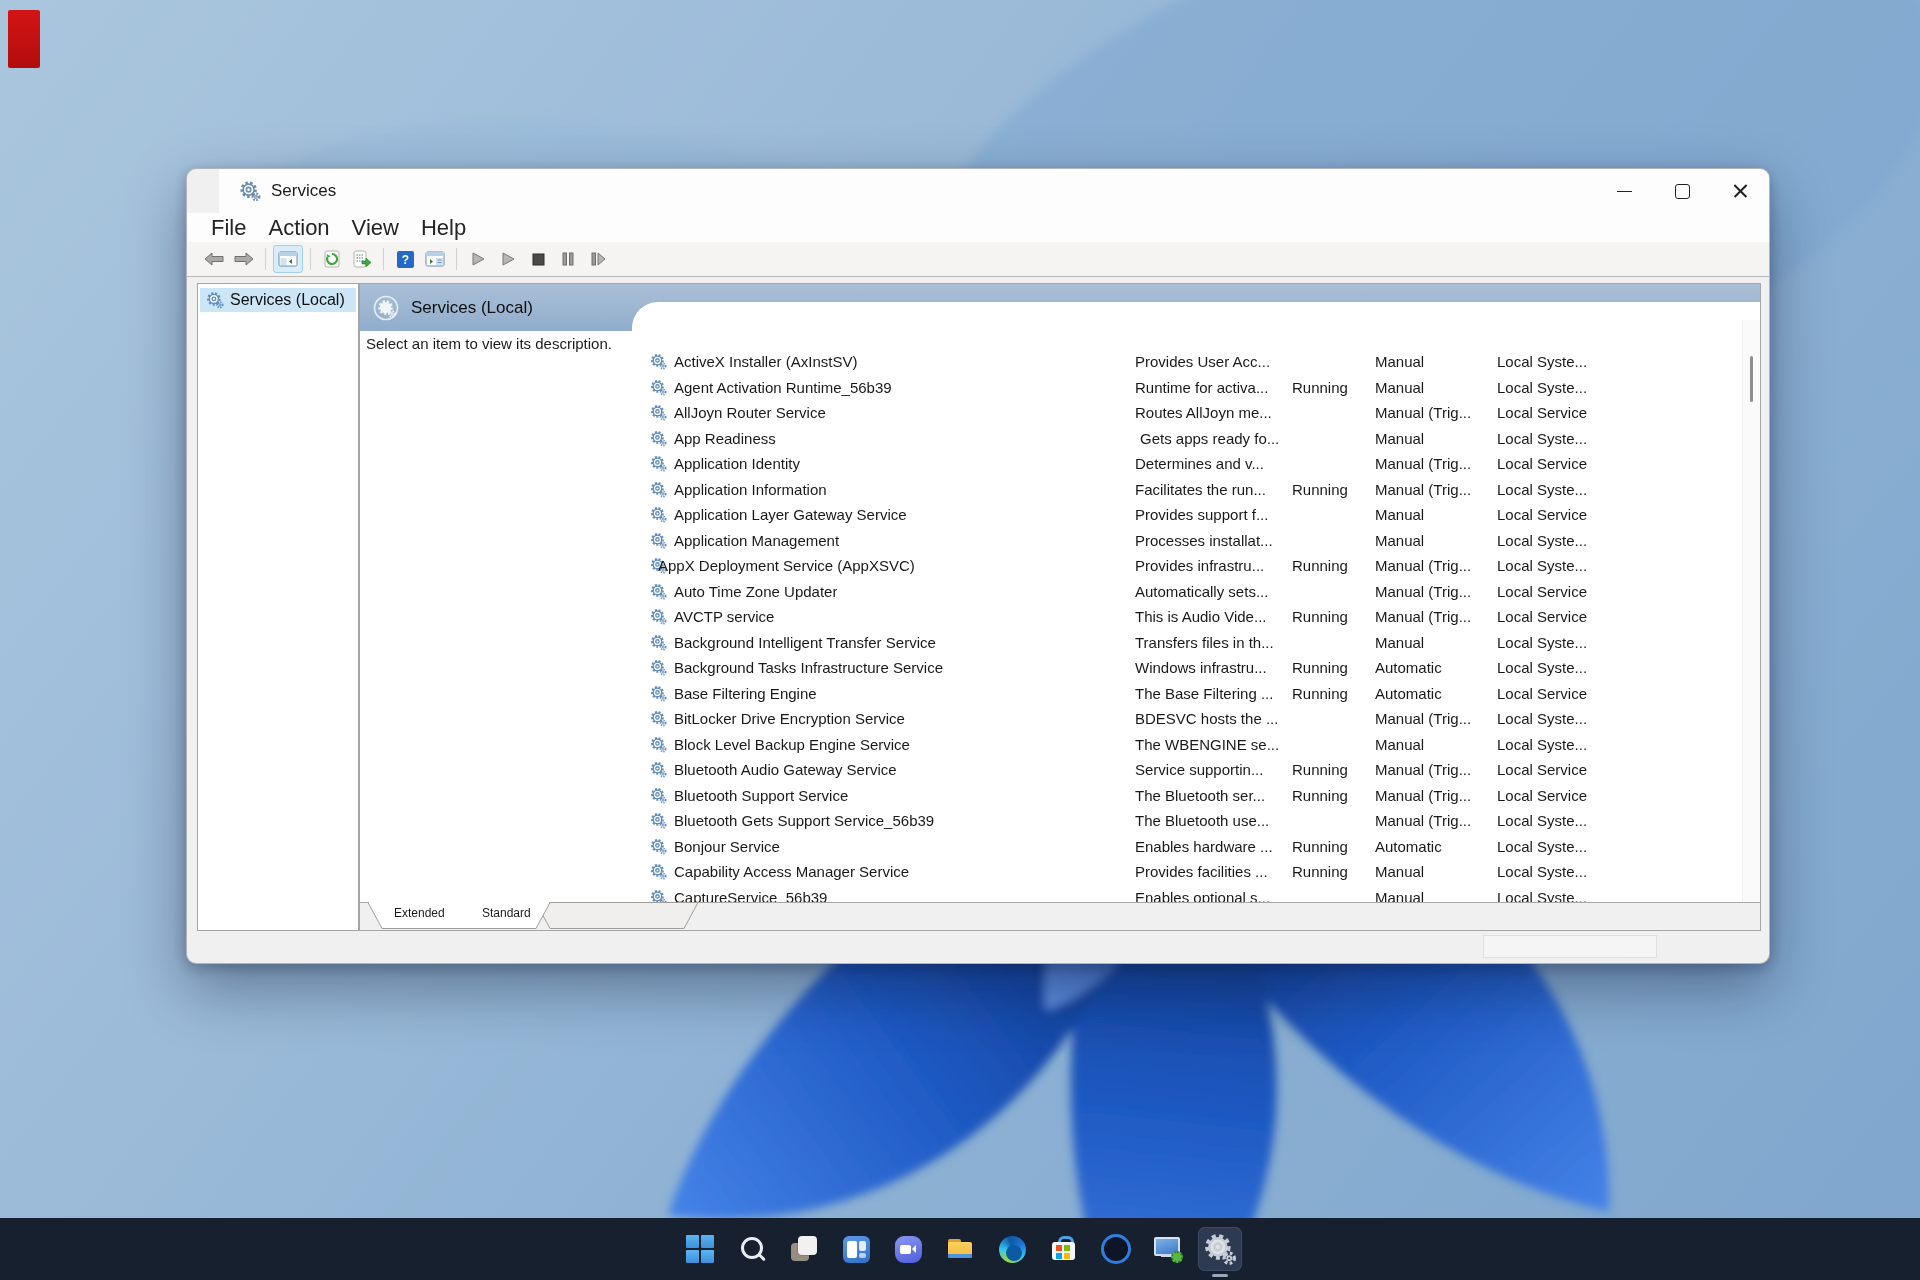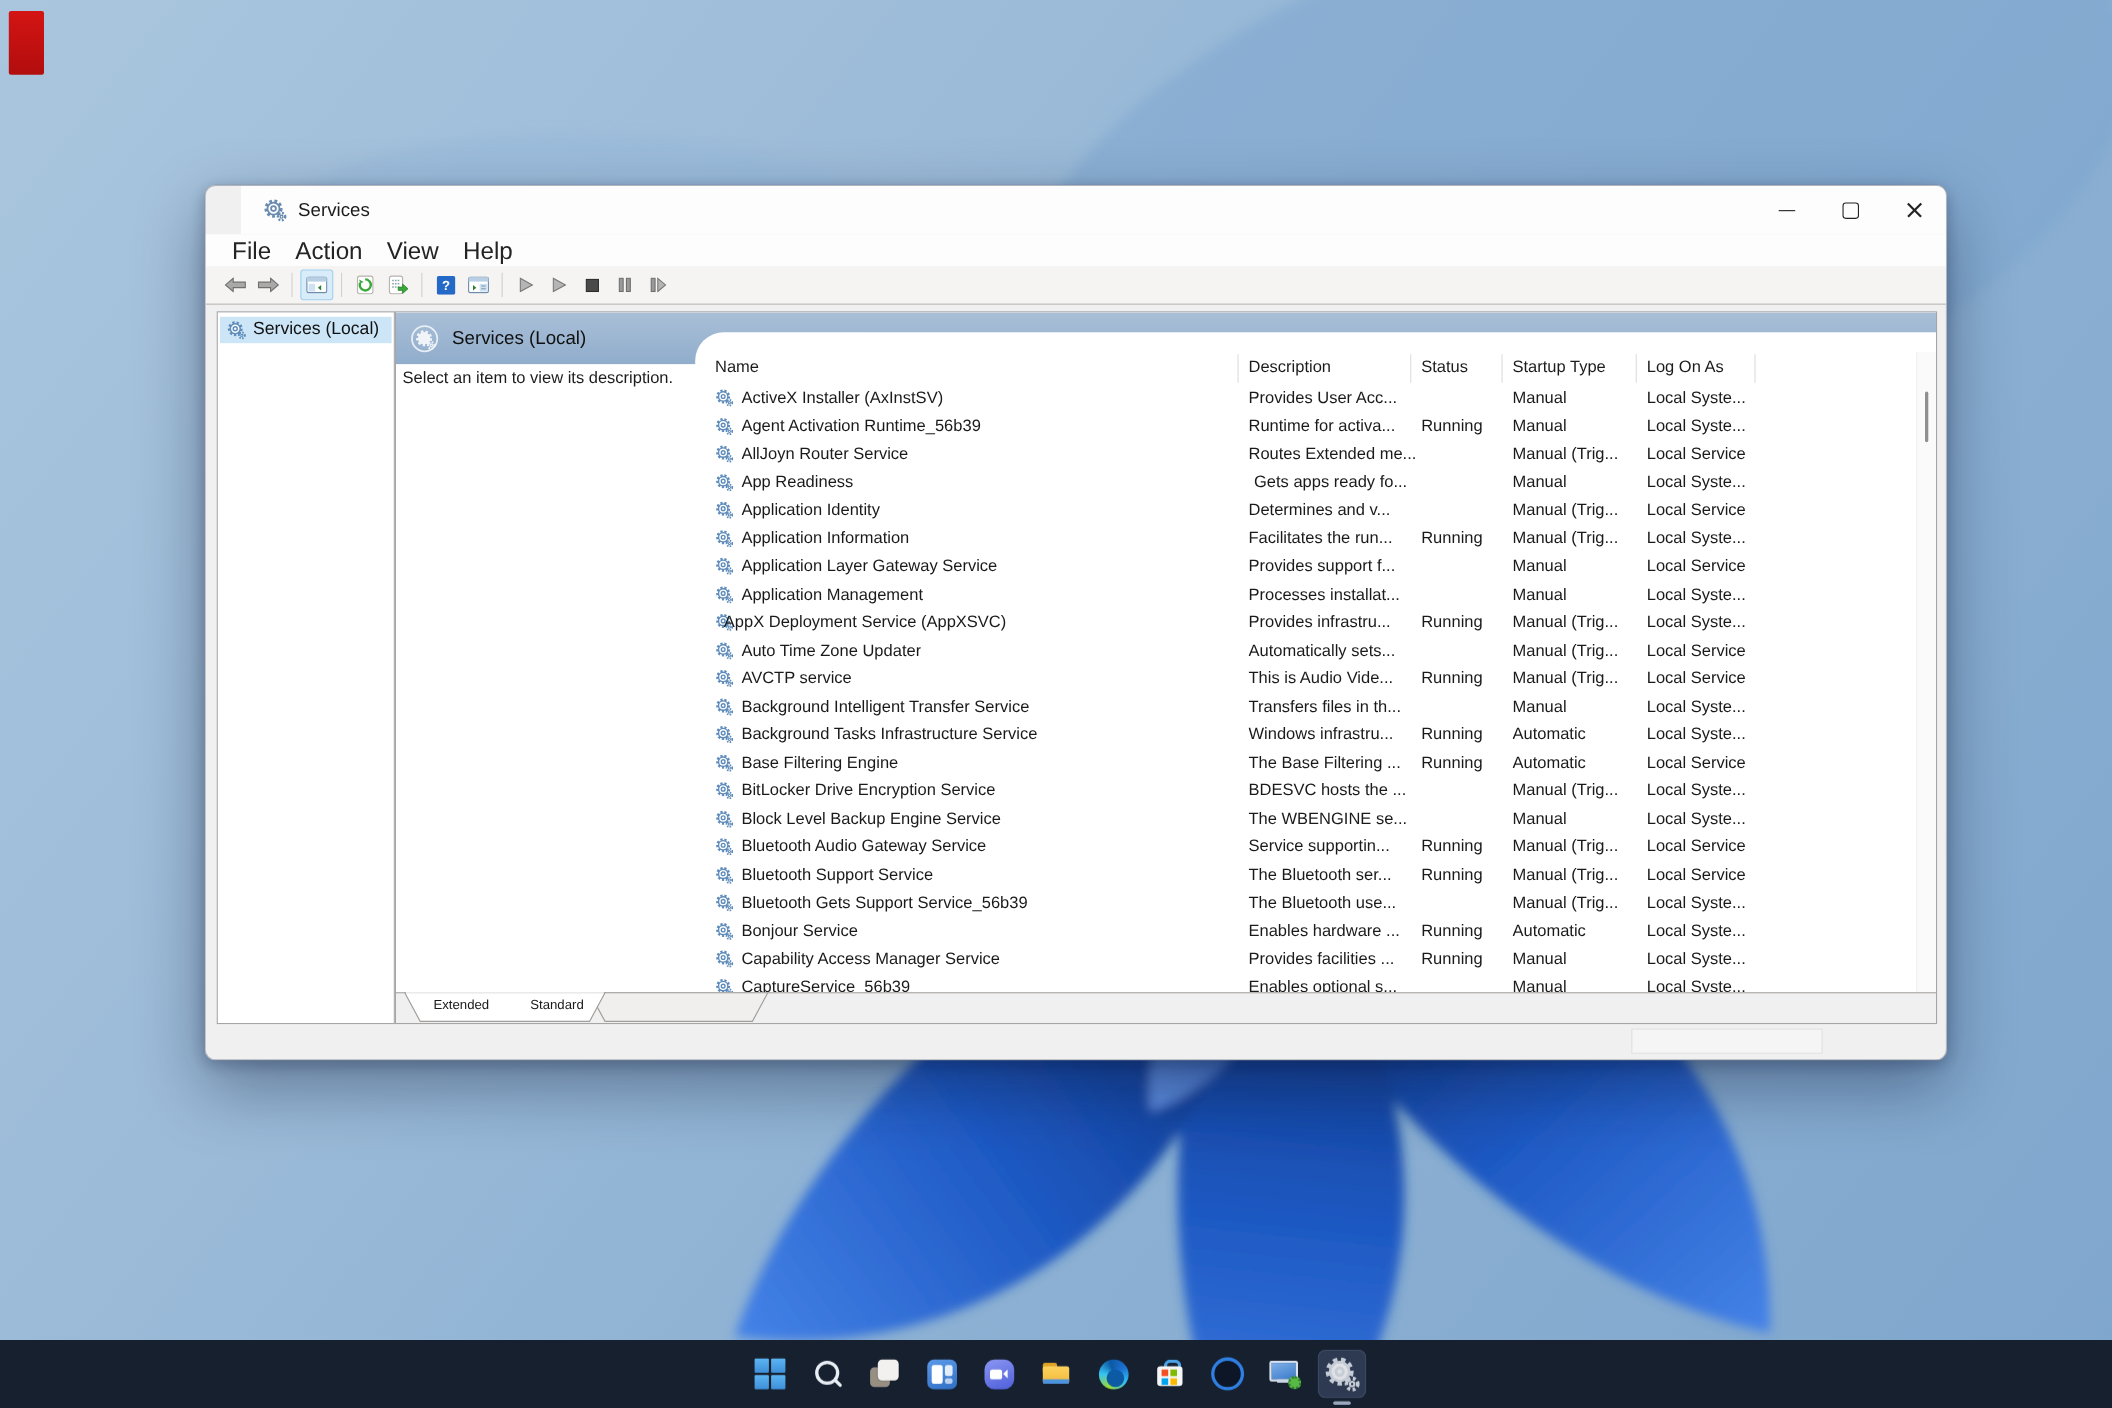--- a/index.html
+++ b/index.html
@@ -346,32 +346,20 @@
         <g transform="translate(4,4) scale(.75)" color="#f0f4f8">
             <use href="#gearSym"></use>
           </g>
       </svg>
       <span class="banner-title">Services (Local)</span>
     </div>
     <div class="desc-hint">Select an item to view its description.</div>
 
     <div class="list-panel">
       <span class="sort-icon">^</span>
-      <div class="col-header">
-        <span class="h" style="left:18px">Name</span>
-        <span class="h" style="left:503px">Description</span>
-        <span class="h" style="left:660px">Status</span>
-        <span class="h" style="left:743px">Startup Type</span>
-        <span class="h" style="left:865px">Log On As</span>
-        <div class="hsep" style="left:493px"></div>
-        <div class="hsep" style="left:650px"></div>
-        <div class="hsep" style="left:733px"></div>
-        <div class="hsep" style="left:855px"></div>
-        <div class="hsep" style="left:963px"></div>
-      </div>
       <div>
           <div class="svc-row" style="top: 48px;">
             <svg viewBox="0 0 24 24">
               <use href="#gearSym"></use>
             </svg>
             <span class="cell" style="left: 42px;">ActiveX Installer (AxInstSV)</span>
             <span class="cell" style="left: 503px;">Provides User Acc...</span>
             <span class="cell" style="left: 660px;"></span>
             <span class="cell" style="left: 743px;">Manual</span>
             <span class="cell" style="left: 865px;">Local Syste...</span>
@@ -384,21 +372,21 @@
             <span class="cell" style="left: 503px;">Runtime for activa...</span>
             <span class="cell" style="left: 660px;">Running</span>
             <span class="cell" style="left: 743px;">Manual</span>
             <span class="cell" style="left: 865px;">Local Syste...</span>
           </div>
           <div class="svc-row" style="top: 99px;">
             <svg viewBox="0 0 24 24">
               <use href="#gearSym"></use>
             </svg>
             <span class="cell" style="left: 42px;">AllJoyn Router Service</span>
-            <span class="cell" style="left: 503px;">Routes Extended me...</span>
+            <span class="cell" style="left: 503px;">Routes AllJoyn me...</span>
             <span class="cell" style="left: 660px;"></span>
             <span class="cell" style="left: 743px;">Manual (Trig...</span>
             <span class="cell" style="left: 865px;">Local Service</span>
           </div>
           <div class="svc-row" style="top: 124.5px;">
             <svg viewBox="0 0 24 24">
               <use href="#gearSym"></use>
             </svg>
             <span class="cell" style="left: 42px;">App Readiness</span>
             <span class="cell" style="left: 508px;">Gets apps ready fo...</span>

